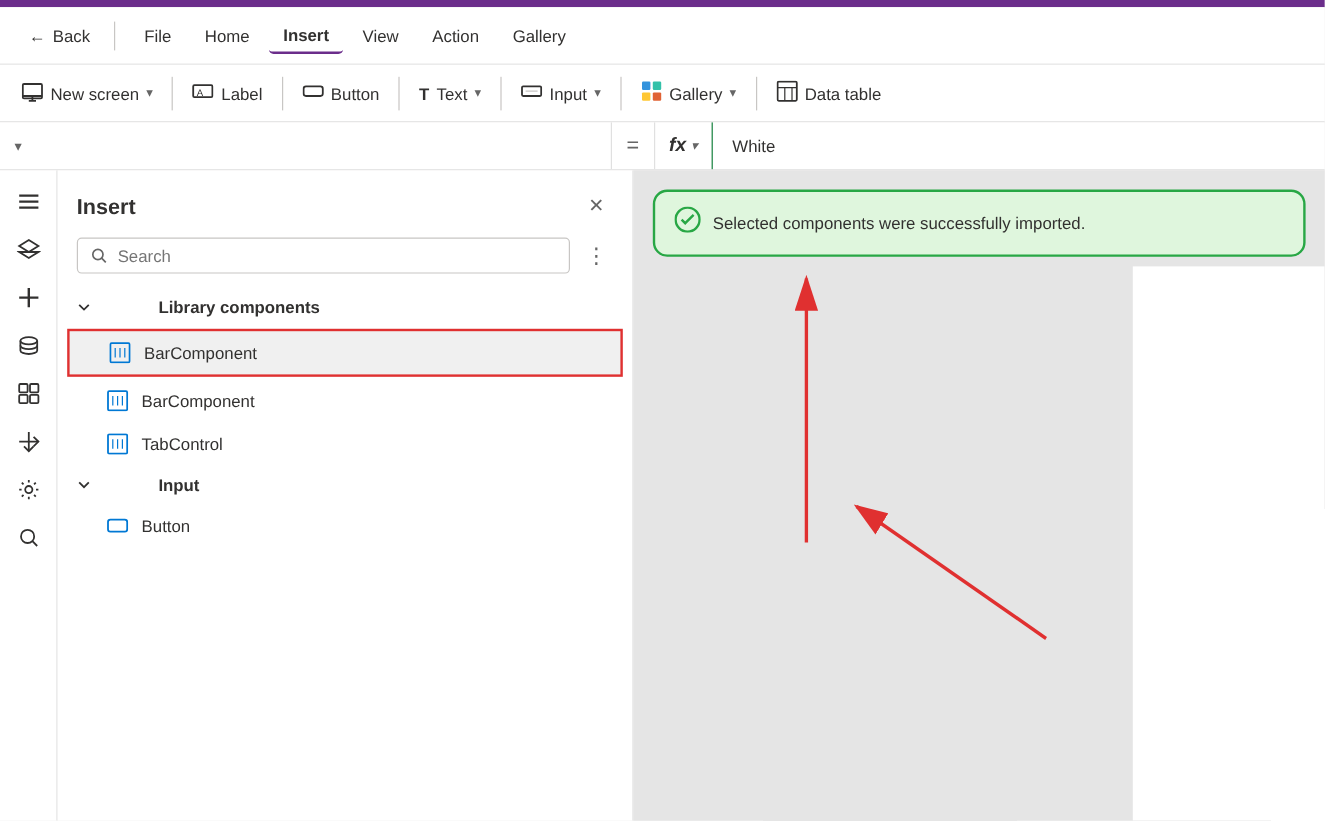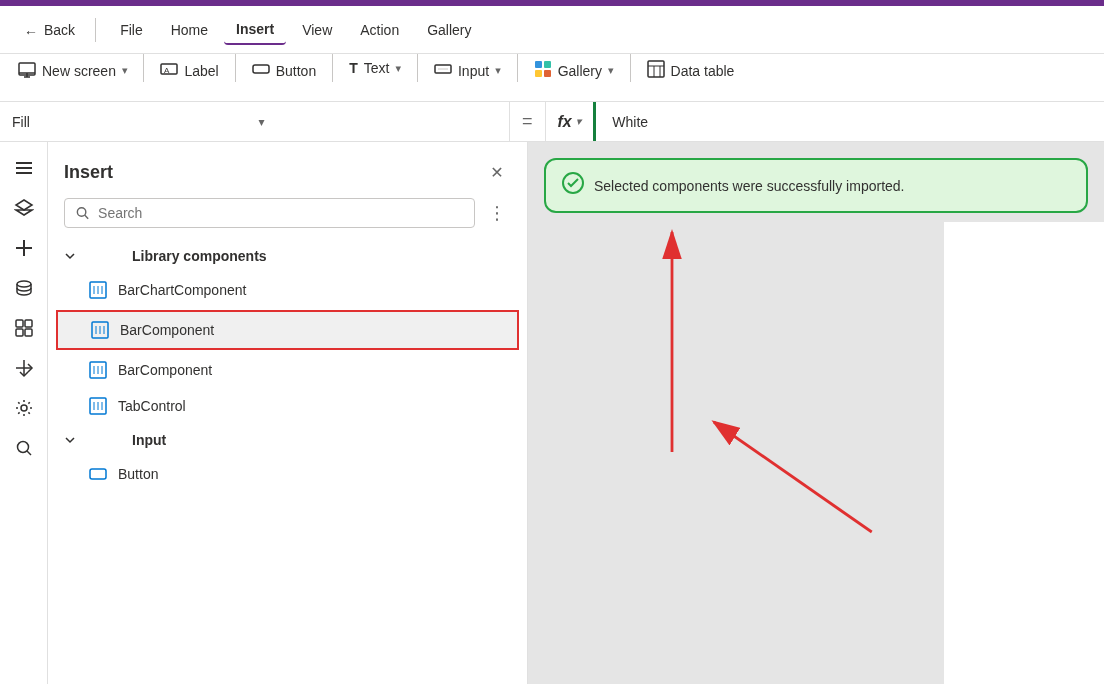--- a/index.html
+++ b/index.html
@@ -49,21 +49,21 @@
       border-bottom: 2px solid #6b2d8b;
       color: #323130;
     }
 
     
     .toolbar {
       height: 48px;
       background: #fff;
       border-bottom: 1px solid #e0e0e0;
       display: flex;
-      align-items: flex-start;
+      align-items: center;
       padding: 0 8px;
       gap: 2px;
     }
     .toolbar-btn {
       display: flex;
       align-items: center;
       gap: 6px;
       padding: 6px 10px;
       cursor: pointer;
       border-radius: 4px;
@@ -105,21 +105,21 @@
       border-right: 1px solid #e0e0e0;
       height: 100%;
       display: flex;
       align-items: center;
     }
     .formula-fx {
       display: flex;
       align-items: center;
       gap: 4px;
       padding: 0 12px;
-      border-right: 3px solid #15803d;
+      border-right: 1px solid #15803d;
       height: 100%;
       color: #323130;
       font-style: italic;
       font-size: 16px;
       cursor: pointer;
       justify-content: space-between;
     }
     .formula-value {
       padding: 0 16px;
       font-size: 14px;
@@ -418,21 +418,20 @@
         <line x1="7" y1="6" x2="7" y2="17" stroke="#323130" stroke-width="1"></line>
         <line x1="13" y1="6" x2="13" y2="17" stroke="#323130" stroke-width="1"></line>
       </svg>
     </span>
     <span>Data table</span>
   </div>
 </div>
 
 <div class="formula-bar">
   <div class="formula-property">
-    <span>Fill</span>
     <span class="chevron-down">▾</span>
   </div>
   <div class="formula-equals">
     <span>=</span>
   </div>
   <div class="formula-fx">
     <span style="font-style:italic;font-weight:600;">fx</span>
     <span class="chevron">▾</span>
   </div>
   <div class="formula-value">White</div>
@@ -515,31 +514,20 @@
 
     <div class="panel-content">
 
       <div class="section-header">
         <svg width="12" height="12" viewBox="0 0 12 12" fill="none">
           <polyline points="2,4 6,8 10,4" stroke="#323130" stroke-width="1.5" fill="none"></polyline>
         </svg>
         <span class="section-title">Library components</span>
       </div>
 
-      <div class="component-item">
-        <div class="comp-icon">
-          <svg width="18" height="18" viewBox="0 0 18 18" fill="none">
-            <rect x="1" y="1" width="16" height="16" rx="1" stroke="#0078d4" stroke-width="1.5" fill="none"></rect>
-            <line x1="5" y1="5" x2="5" y2="13" stroke="#0078d4" stroke-width="1"></line>
-            <line x1="9" y1="5" x2="9" y2="13" stroke="#0078d4" stroke-width="1"></line>
-            <line x1="13" y1="5" x2="13" y2="13" stroke="#0078d4" stroke-width="1"></line>
-          </svg>
-        </div>
-        <span>BarChartComponent</span>
-      </div>
 
       <div class="component-item selected">
         <div class="comp-icon">
           <svg width="18" height="18" viewBox="0 0 18 18" fill="none">
             <rect x="1" y="1" width="16" height="16" rx="1" stroke="#0078d4" stroke-width="1.5" fill="none"></rect>
             <line x1="5" y1="5" x2="5" y2="13" stroke="#0078d4" stroke-width="1"></line>
             <line x1="9" y1="5" x2="9" y2="13" stroke="#0078d4" stroke-width="1"></line>
             <line x1="13" y1="5" x2="13" y2="13" stroke="#0078d4" stroke-width="1"></line>
           </svg>
         </div>

